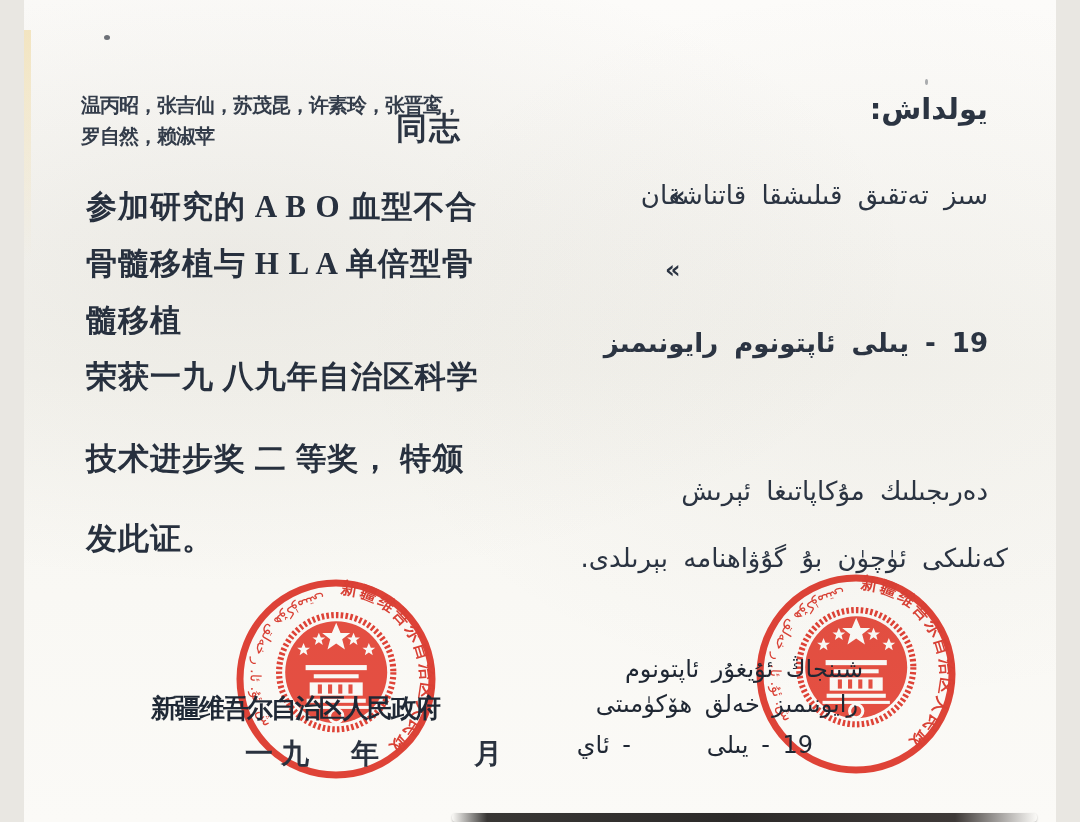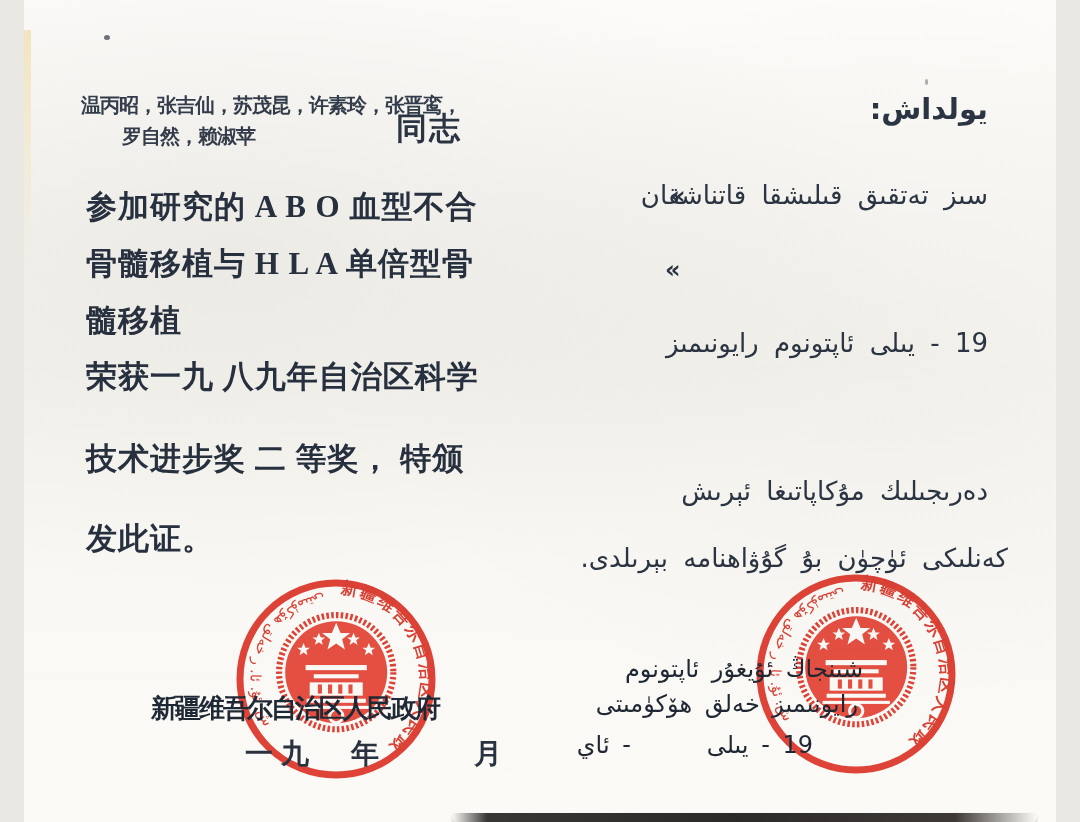--- a/index.html
+++ b/index.html
@@ -40,21 +40,21 @@
 </head>
 <body>
 
 <div class="paper">
 
   <div class="edge-tint"></div>
   <div class="speck" style="left:80px;top:35px;width:6px;height:5px;opacity:.8;"></div>
   <div class="speck" style="left:901px;top:79px;width:3px;height:6px;opacity:.45;"></div>
 
   <div class="abs txt cjk names" style="left:57px;top:92px;">温丙昭，张吉仙，苏茂昆，许素玲，张晋鸾，</div>
-  <div class="abs txt cjk names" style="left:57px;top:123px;margin-left:41px;">罗自然，赖淑苹</div>
+  <div class="abs txt cjk names" style="left:57px;top:123px;">罗自然，赖淑苹</div>
   <div class="abs txt cjk honorific" style="left:372px;top:108px;">同志</div>
 
   <div class="abs txt cjk bodyline" style="left:62px;top:186px;">参加研究的 A B O 血型不合</div>
   <div class="abs txt cjk bodyline" style="left:62px;top:243px;">骨髓移植与 H L A 单倍型骨</div>
   <div class="abs txt cjk bodyline" style="left:62px;top:300px;">髓移植</div>
   <div class="abs txt cjk bodyline" style="left:62px;top:356px;">荣获一九 八九年自治区科学</div>
   <div class="abs txt cjk bodyline" style="left:62px;top:438px;">技术进步奖  二 等奖， 特颁</div>
   <div class="abs txt cjk bodyline" style="left:62px;top:518px;">发此证。</div>
 
   <svg class="seal" style="left:207px;top:574px;" width="210" height="210" viewBox="0 0 210 210">
@@ -96,21 +96,21 @@
   <div class="abs txt cjk date-cn" style="left:221px;top:735px;letter-spacing:8px;">一九</div>
   <div class="abs txt cjk date-cn" style="left:327px;top:735px;">年</div>
   <div class="abs txt cjk date-cn" style="left:450px;top:735px;">月</div>
 
   <div class="abs txt ug salutation" style="right:68px;top:92px;">يولداش:</div>
 
   <div class="abs txt ug ugline" style="right:68px;top:180px;">سىز تەتقىق قىلىشقا قاتناشقان</div>
   <div class="abs txt guillemet" style="left:646px;top:182px;">«</div>
   <div class="abs txt guillemet" style="left:641px;top:256px;">«</div>
 
-  <div class="abs txt ug ugline" style="right:68px;top:328px;">19 - يىلى ئاپتونوم رايونىمىز</div>
+  <div class="abs txt ug ugline" style="right:68px;top:328px;font-weight:bold;">19 - يىلى ئاپتونوم رايونىمىز</div>
   <div class="abs txt ug ugline" style="right:68px;top:476px;">دەرىجىلىك مۇكاپاتىغا ئېرىش</div>
   <div class="abs txt ug ugline" style="right:48px;top:543px;">كەنلىكى ئۈچۈن بۇ گۇۋاھنامە بېرىلدى.</div>
 
   <svg class="seal" style="left:727px;top:569px;" width="210" height="210" viewBox="0 0 210 210">
     <circle cx="105" cy="105" r="96" fill="none" stroke="#e23a2e" stroke-width="7"></circle>
     <use href="#emblem" transform="translate(44,37) scale(1.02)"></use>
     <path id="arcCN2" d="M105,19 A86,86 0 0 1 154,175" fill="none"></path>
     <text class="seal-arc-cn" font-size="16.5" fill="#dd382c">
       <textPath href="#arcCN2" startOffset="2%">新疆维吾尔自治区人民政府</textPath>
     </text>

